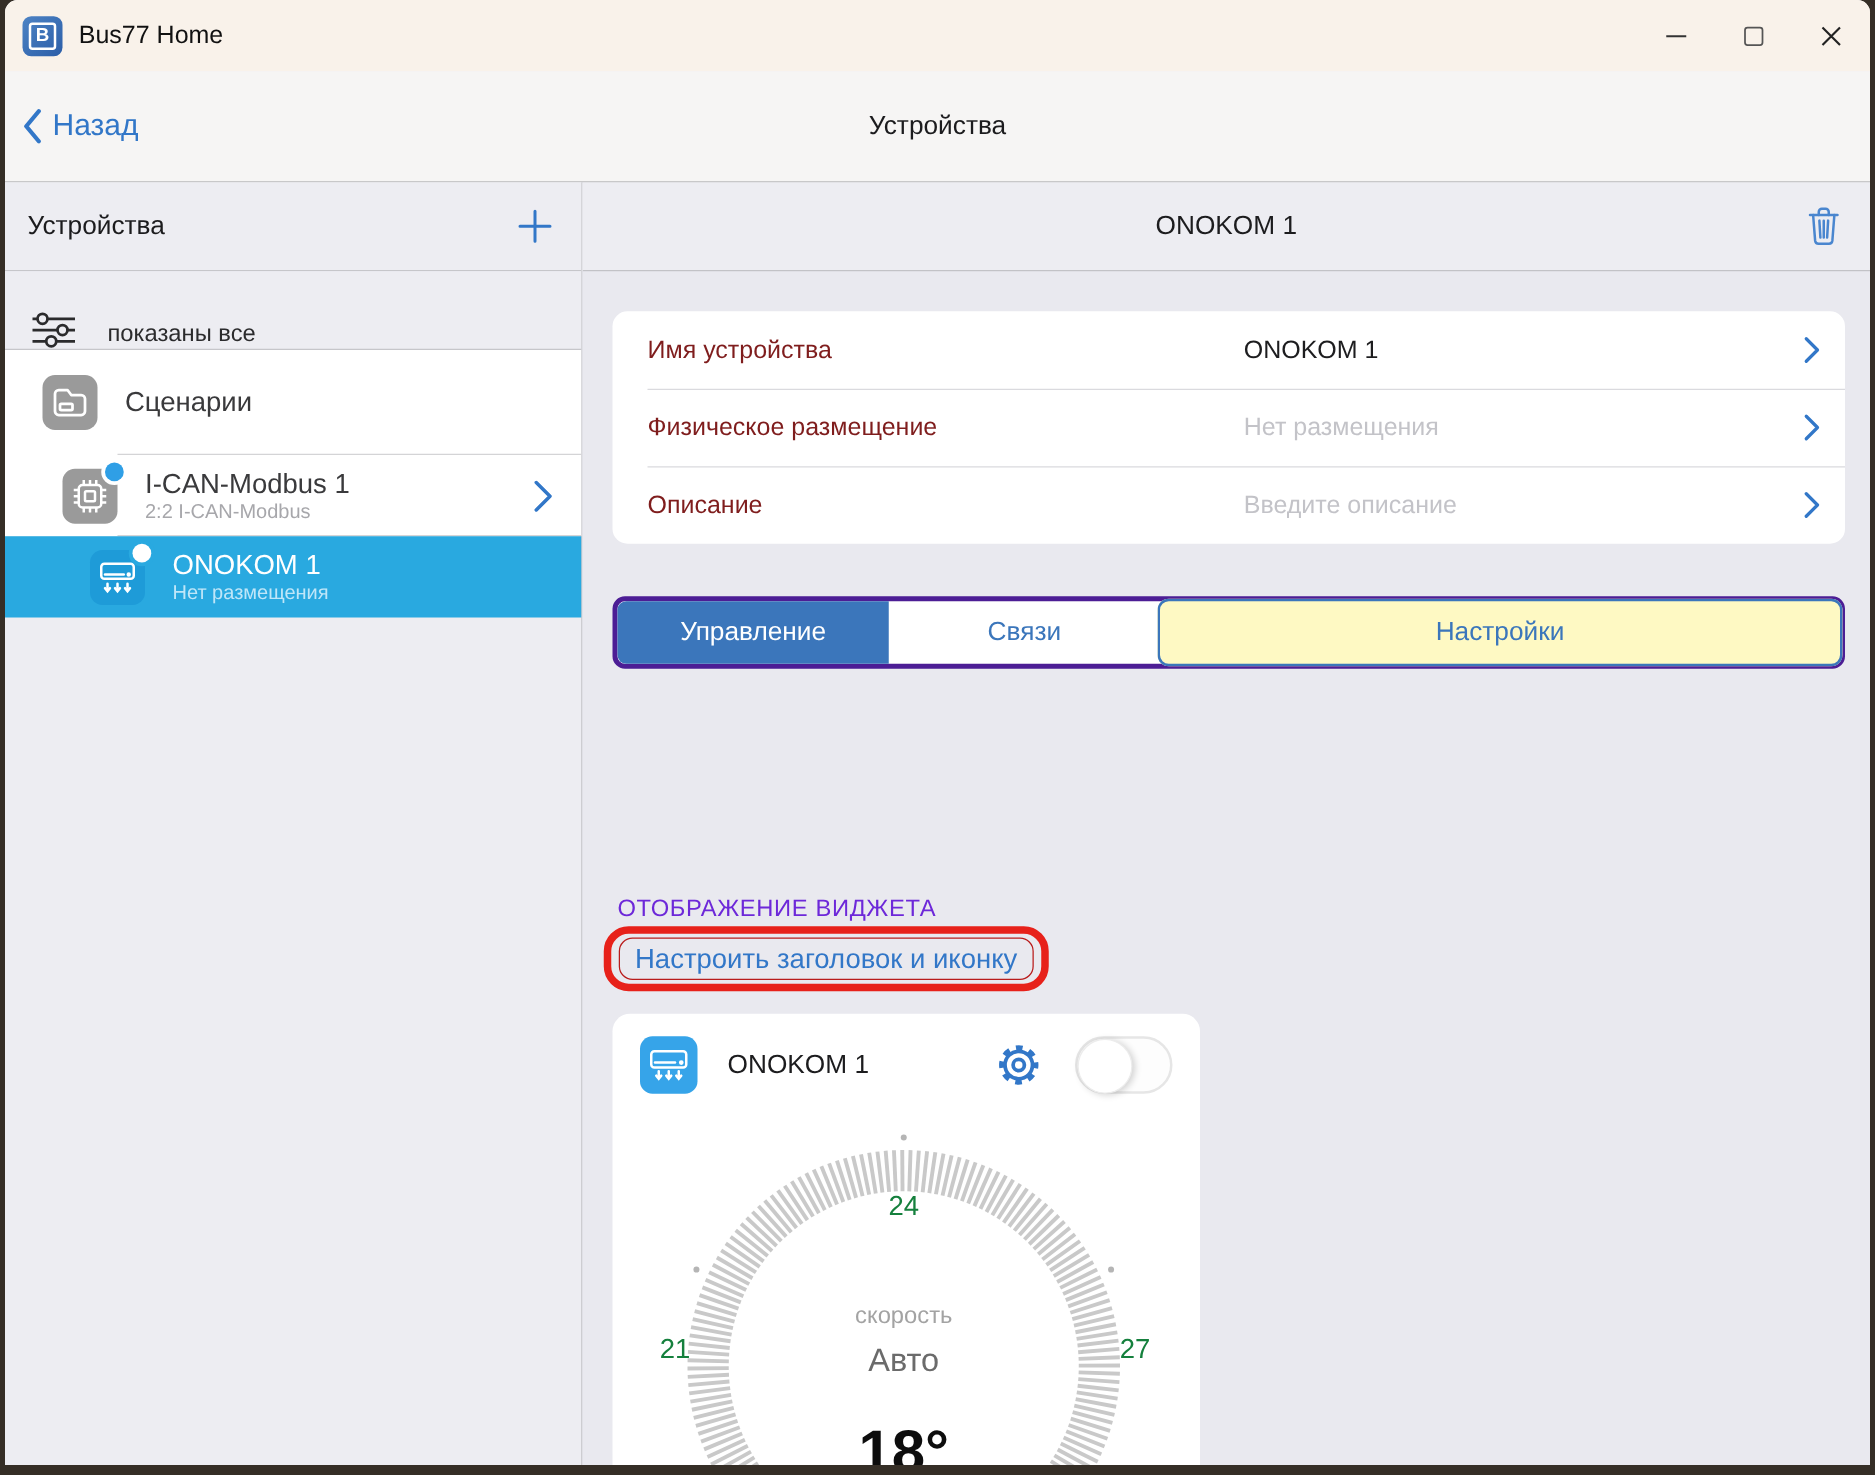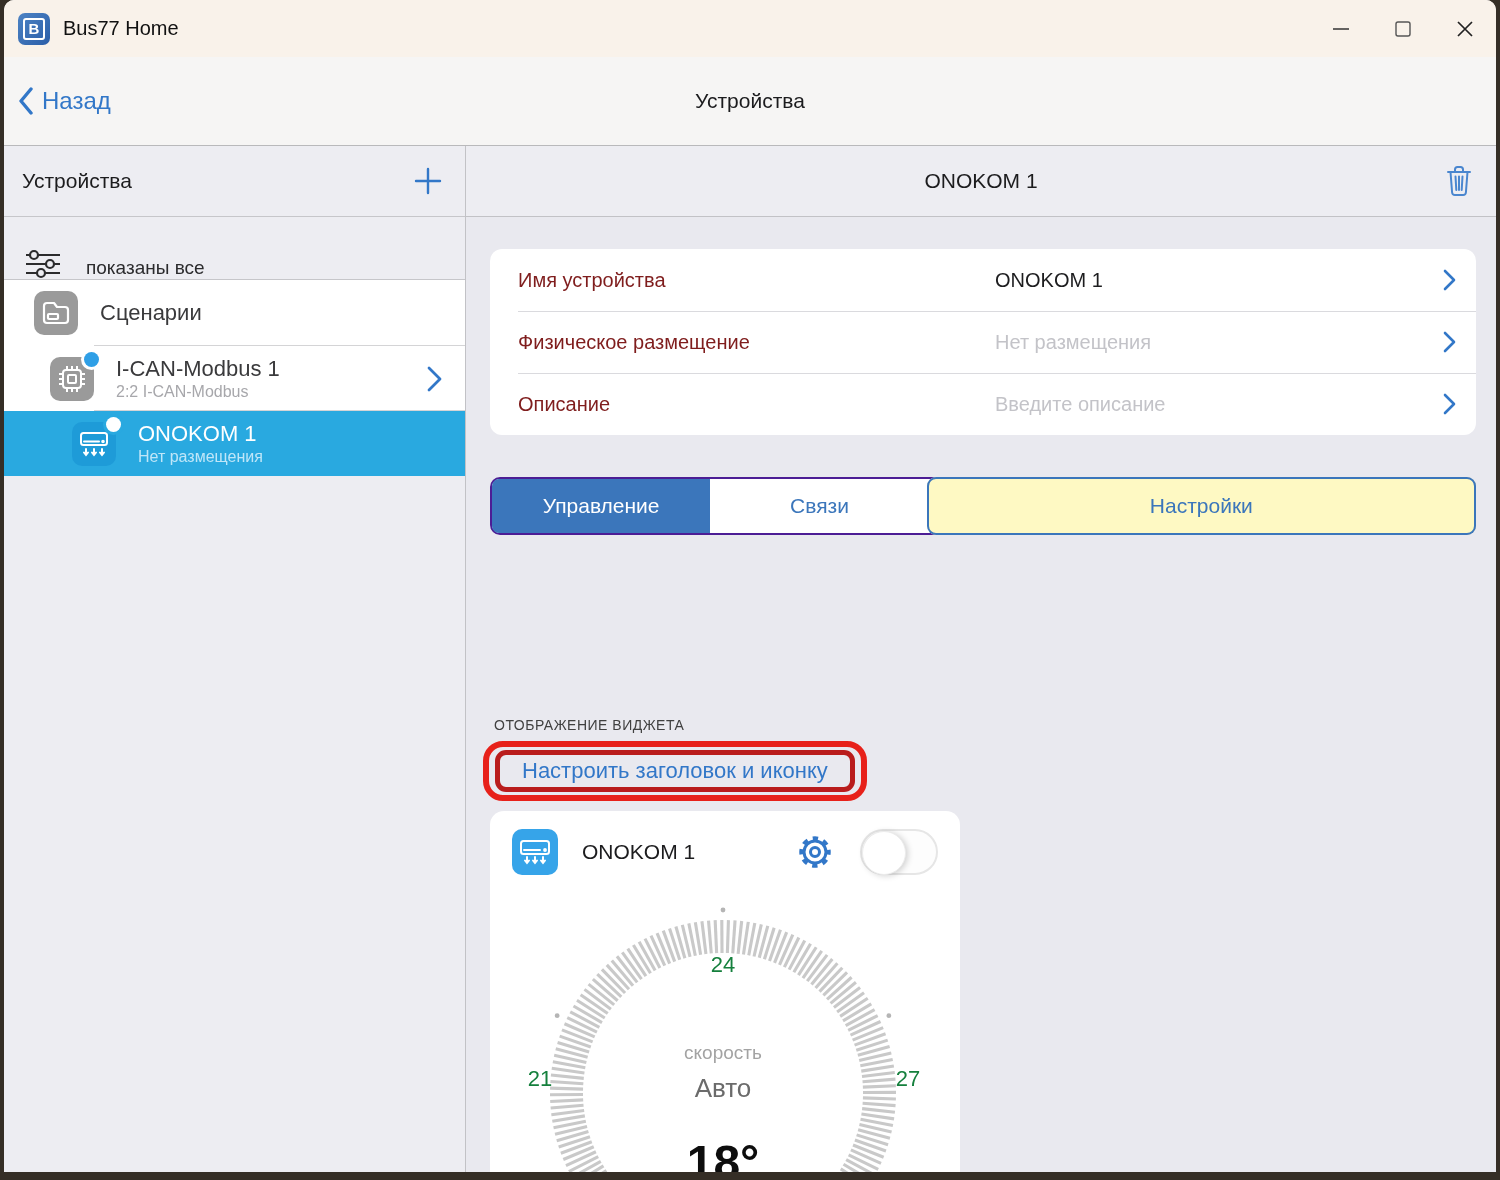--- a/index.html
+++ b/index.html
@@ -23,21 +23,21 @@
   
   .main{position:absolute;left:0;top:146px;right:0;bottom:0;display:flex;}
   .sidebar{width:461px;background:#ededf2;border-right:1px solid #c2c2c6;position:relative;flex-shrink:0;}
   .sb-header{height:70px;display:flex;align-items:center;border-bottom:1px solid #c6c6ca;background:#ededf2;}
   .sb-header .t{margin-left:18px;font-size:21px;color:#1c1c1e;}
   .sb-add{margin-left:auto;margin-right:20px;width:34px;height:34px;display:flex;align-items:center;justify-content:center;cursor:pointer;}
   .sb-filter{height:62px;display:flex;align-items:flex-end;border-bottom:1px solid #c6c6ca;background:#ededf2;cursor:pointer;}
   .sb-filter .fi{margin-left:20px;}
   .sb-filter .t{margin-left:24px;font-size:19px;color:#2b2b2d;}
   .srow{position:relative;display:flex;align-items:center;background:#fff;height:65px;cursor:pointer;}
-  .srow.first{height:66px;}
+  .srow.first{height:84px;}
   .srow .divider{position:absolute;left:90px;right:0;bottom:0;height:1px;background:#d4d4d6;}
   .srow.sel{background:#29a9e0;}
   .dicon{position:relative;width:44px;height:44px;border-radius:10px;background:#9a9a9a;flex-shrink:0;
          display:flex;align-items:center;justify-content:center;}
   .srow.sel .dicon{background:#1e9bd8;}
   .badge{position:absolute;top:-5px;right:-5px;width:15px;height:15px;border-radius:50%;background:#2f9fe6;box-shadow:0 0 0 3px #fff;}
   .srow.sel .badge{background:#fff;box-shadow:0 0 0 3px #29a9e0;}
   .stxt{margin-left:22px;min-width:0;}
   .stitle{font-size:22px;color:#3a3a3c;line-height:1.15;}
   .ssub{font-size:16px;color:#a7a7ab;margin-top:2px;white-space:nowrap;}
@@ -52,28 +52,28 @@
   .dt-body{position:absolute;left:0;top:71px;right:0;bottom:0;}
   .card{position:absolute;left:24px;width:986px;background:#fff;border-radius:12px;}
   .frow{position:relative;height:62px;display:flex;align-items:center;}
   .frow + .frow::before{content:"";position:absolute;left:28px;right:0;top:0;height:1px;background:#dadade;}
   .flabel{margin-left:28px;font-size:20px;color:#7f1d1d;}
   .fvalue{position:absolute;left:505px;font-size:20px;color:#1d1d1f;}
   .fvalue.ph{color:#c3c3c8;}
   .frow .chev{position:absolute;right:20px;}
   
   .segment{position:absolute;left:24px;top:260px;width:986px;height:58px;display:flex;
-           border:2px solid #4c1d95;border-radius:10px;background:#fff;box-sizing:border-box;}
+           border:4px solid #4c1d95;border-radius:10px;background:#fff;box-sizing:border-box;}
   .seg{flex:1;display:flex;align-items:center;justify-content:center;font-size:21px;color:#3b76bb;cursor:pointer;}
   .seg.active{background:#3b76bb;color:#fff;border-radius:7px 0 0 7px;}
   .seg.outlined{box-shadow:inset 0 0 0 2px #3b76bb;border-radius:9px;margin:-2px;flex:1 0 331px;background:#fef9c3;}
   
-  .sectlabel{position:absolute;left:28px;top:500px;font-size:14px;color:#404040;letter-spacing:.5px;}
+  .sectlabel{position:absolute;left:28px;top:500px;font-size:19px;color:#6d28d9;letter-spacing:.5px;}
   .redbox{position:absolute;left:17px;top:524px;border:6px solid #e7211a;border-radius:20px;padding:3px 6px;background:transparent;}
-  .redbox .inner{display:block;border:5px solid #b91c1c;border-radius:11px;padding:3px 22px;}
+  .redbox .inner{display:block;border:1px solid #b91c1c;border-radius:11px;padding:3px 12px;}
   .cfg-link{font-size:22px;color:#3277c8;cursor:pointer;white-space:nowrap;}
   
   .wcard{position:absolute;left:24px;top:594px;width:470px;height:450px;background:#fff;border-radius:14px;}
   .whead{display:flex;align-items:center;padding:18px 22px 0 22px;}
   .wicon{width:46px;height:46px;border-radius:10px;background:#36a4e9;display:flex;align-items:center;justify-content:center;flex-shrink:0;}
   .wtitle{margin-left:24px;font-size:21px;color:#1c1c1e;flex:1;}
   .wgear{margin-right:26px;cursor:pointer;display:flex;}
   .toggle{width:78px;height:46px;border:2px solid #e6e6e6;border-radius:24px;background:#fdfdfd;position:relative;cursor:pointer;box-sizing:border-box;}
   .knob{position:absolute;left:0px;top:0px;width:42px;height:42px;border-radius:50%;background:#fff;
         border:1px solid #ececec;box-shadow:2px 1px 6px rgba(0,0,0,.18);}

